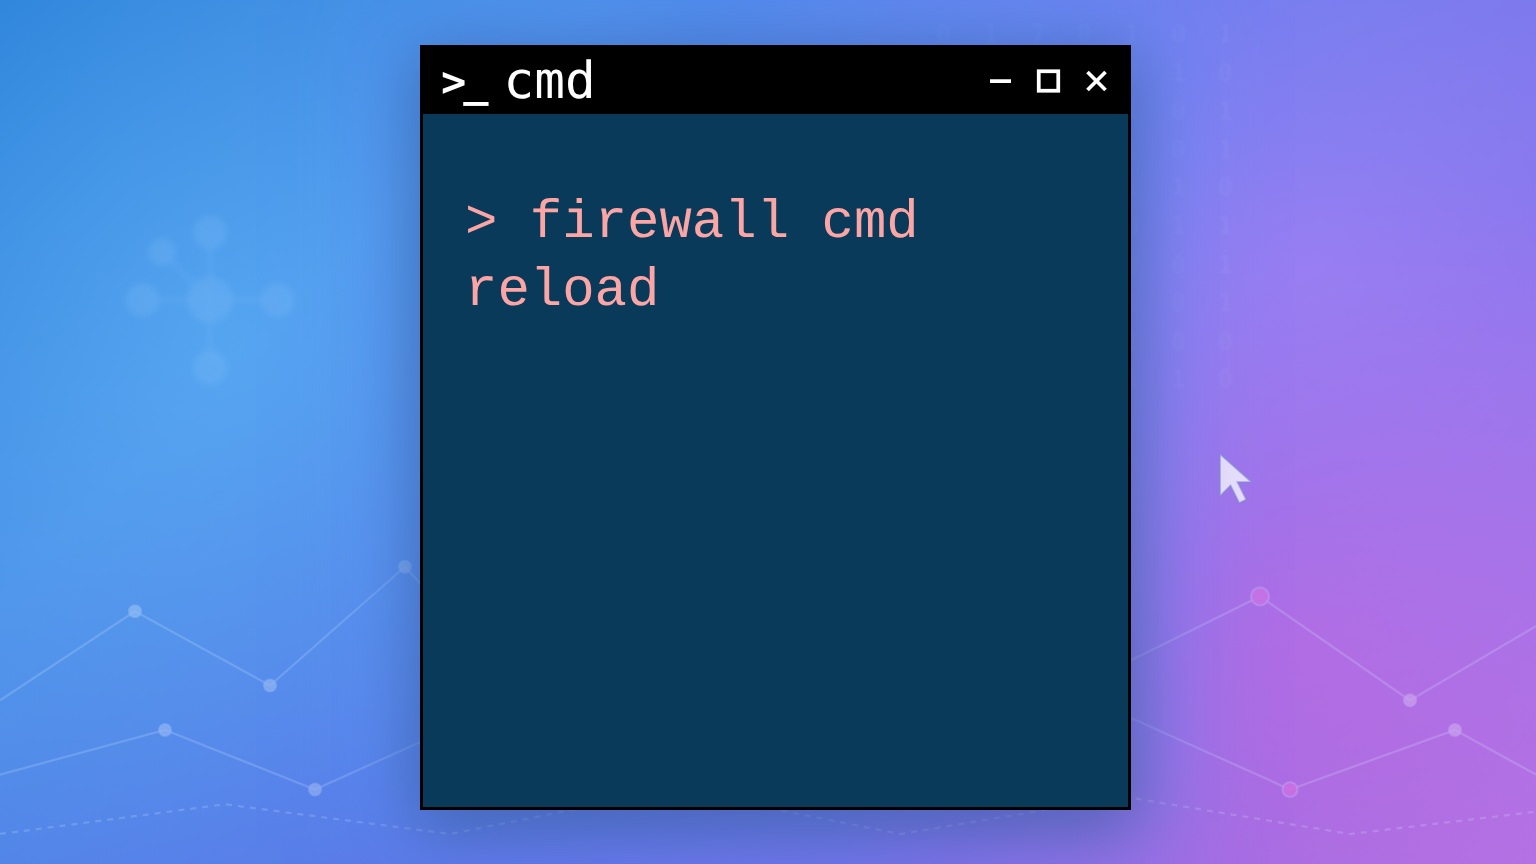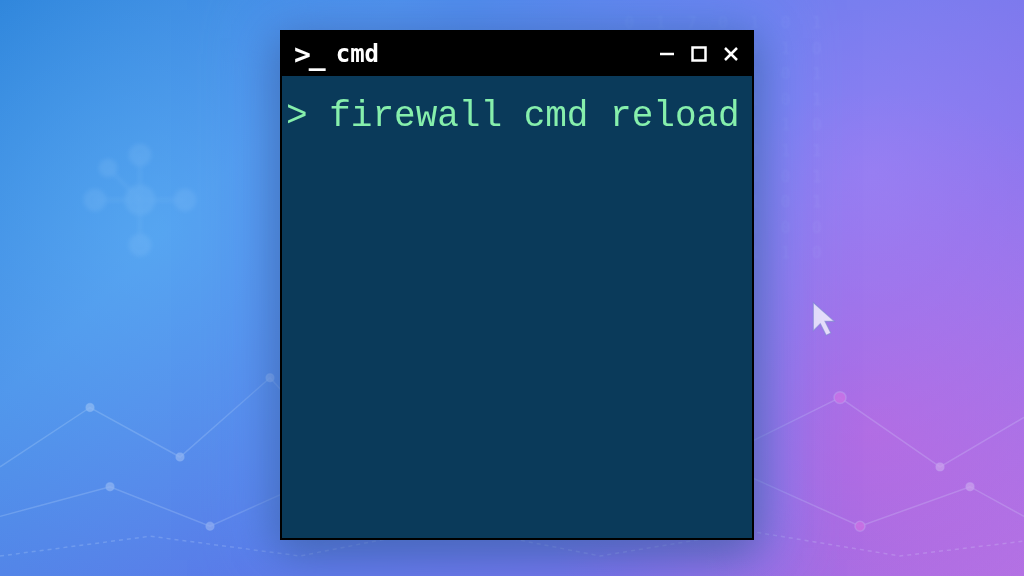--- a/index.html
+++ b/index.html
@@ -76,45 +76,46 @@
     }
     .titlebar .prompt-icon {
       font-family: 'Consolas', monospace;
       font-size: 28px;
       font-weight: bold;
       letter-spacing: -2px;
       margin-right: 12px;
     }
     .titlebar .title {
       font-family: 'Consolas', monospace;
-      font-size: 24px;
-      font-weight: bold;
+      font-size: 34px;
+      font-weight: normal;
       flex: 1;
     }
     .titlebar .controls {
       display: flex;
       gap: 10px;
       align-items: center;
     }
     .win-btn {
       width: 22px;
       height: 22px;
       display: flex;
       align-items: center;
       justify-content: center;
       color: #fff;
       cursor: pointer;
     }
     .win-btn svg { display: block; }
     .terminal-body {
-      padding: 18px 4px;
-      color: #86efac;
+      padding: 18px 28px;
+      color: #fca5a5;
       font-family: 'Consolas', 'Courier New', monospace;
       font-size: 36px;
       line-height: 1.25;
+      margin-top: 32px;
     }
     .terminal-body .prompt-char {
       display: inline;
     }
     .terminal-body .command {
       display: inline;
       word-break: break-word;
     }
     .cursor-shape {
       position: absolute;

